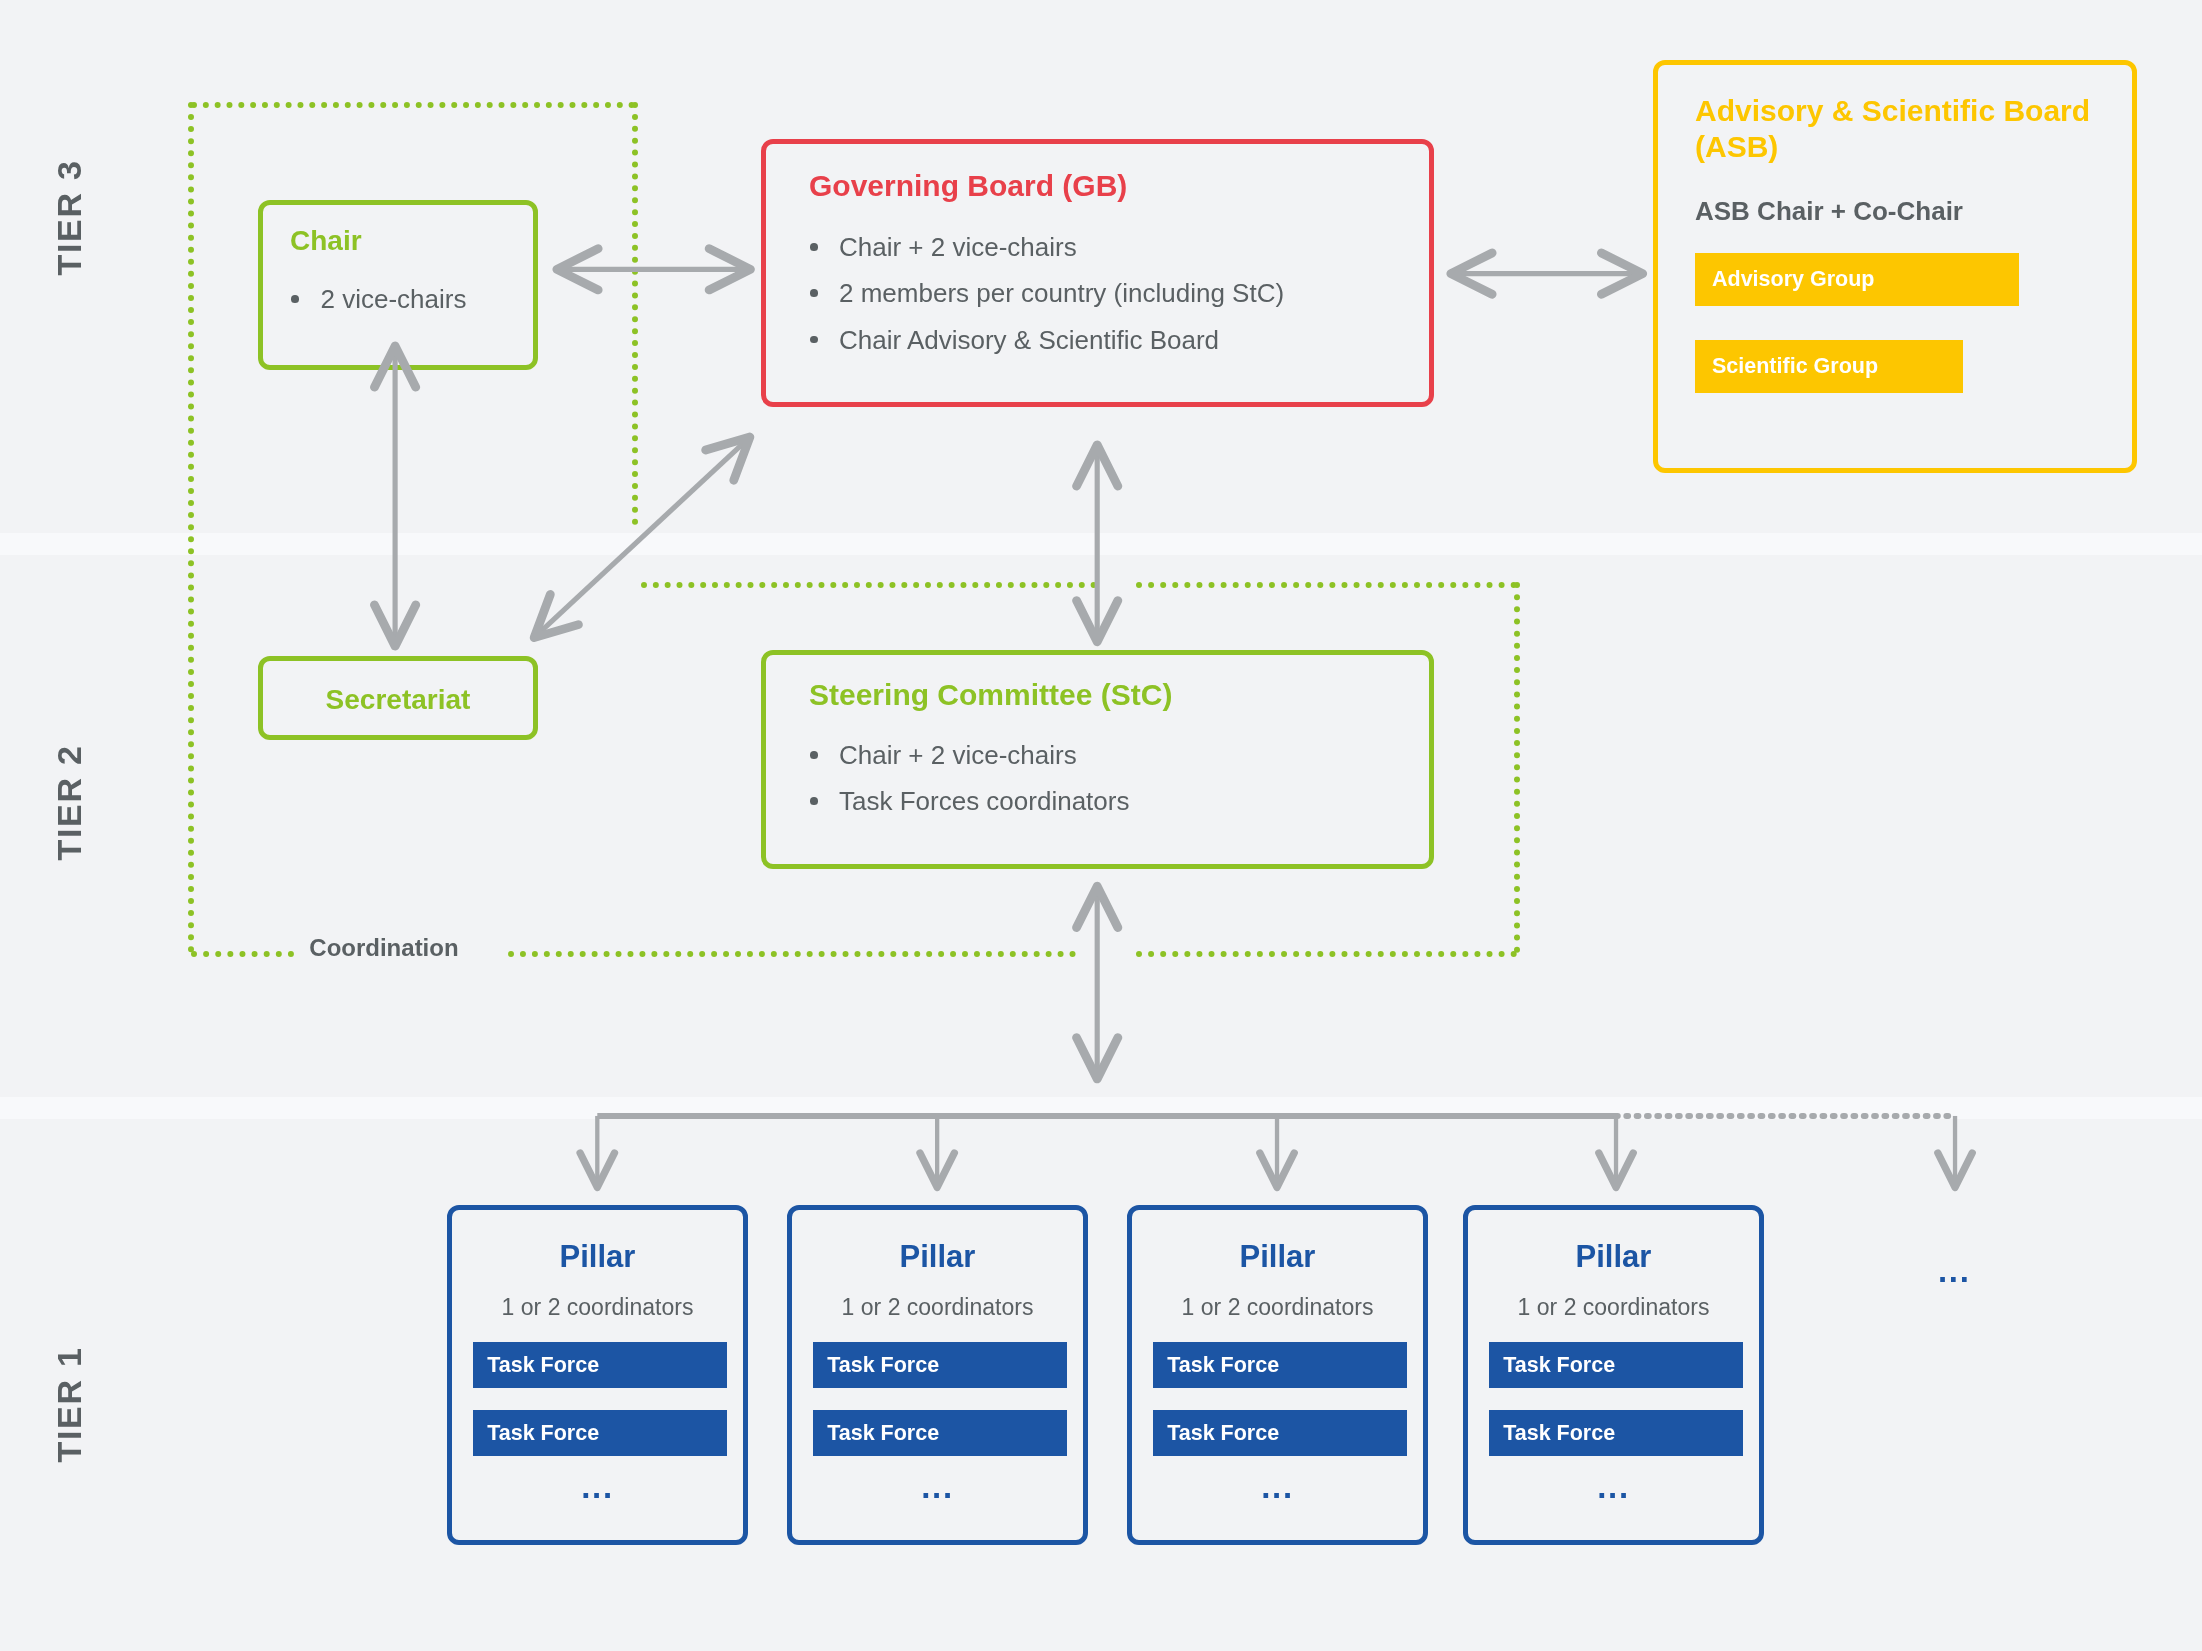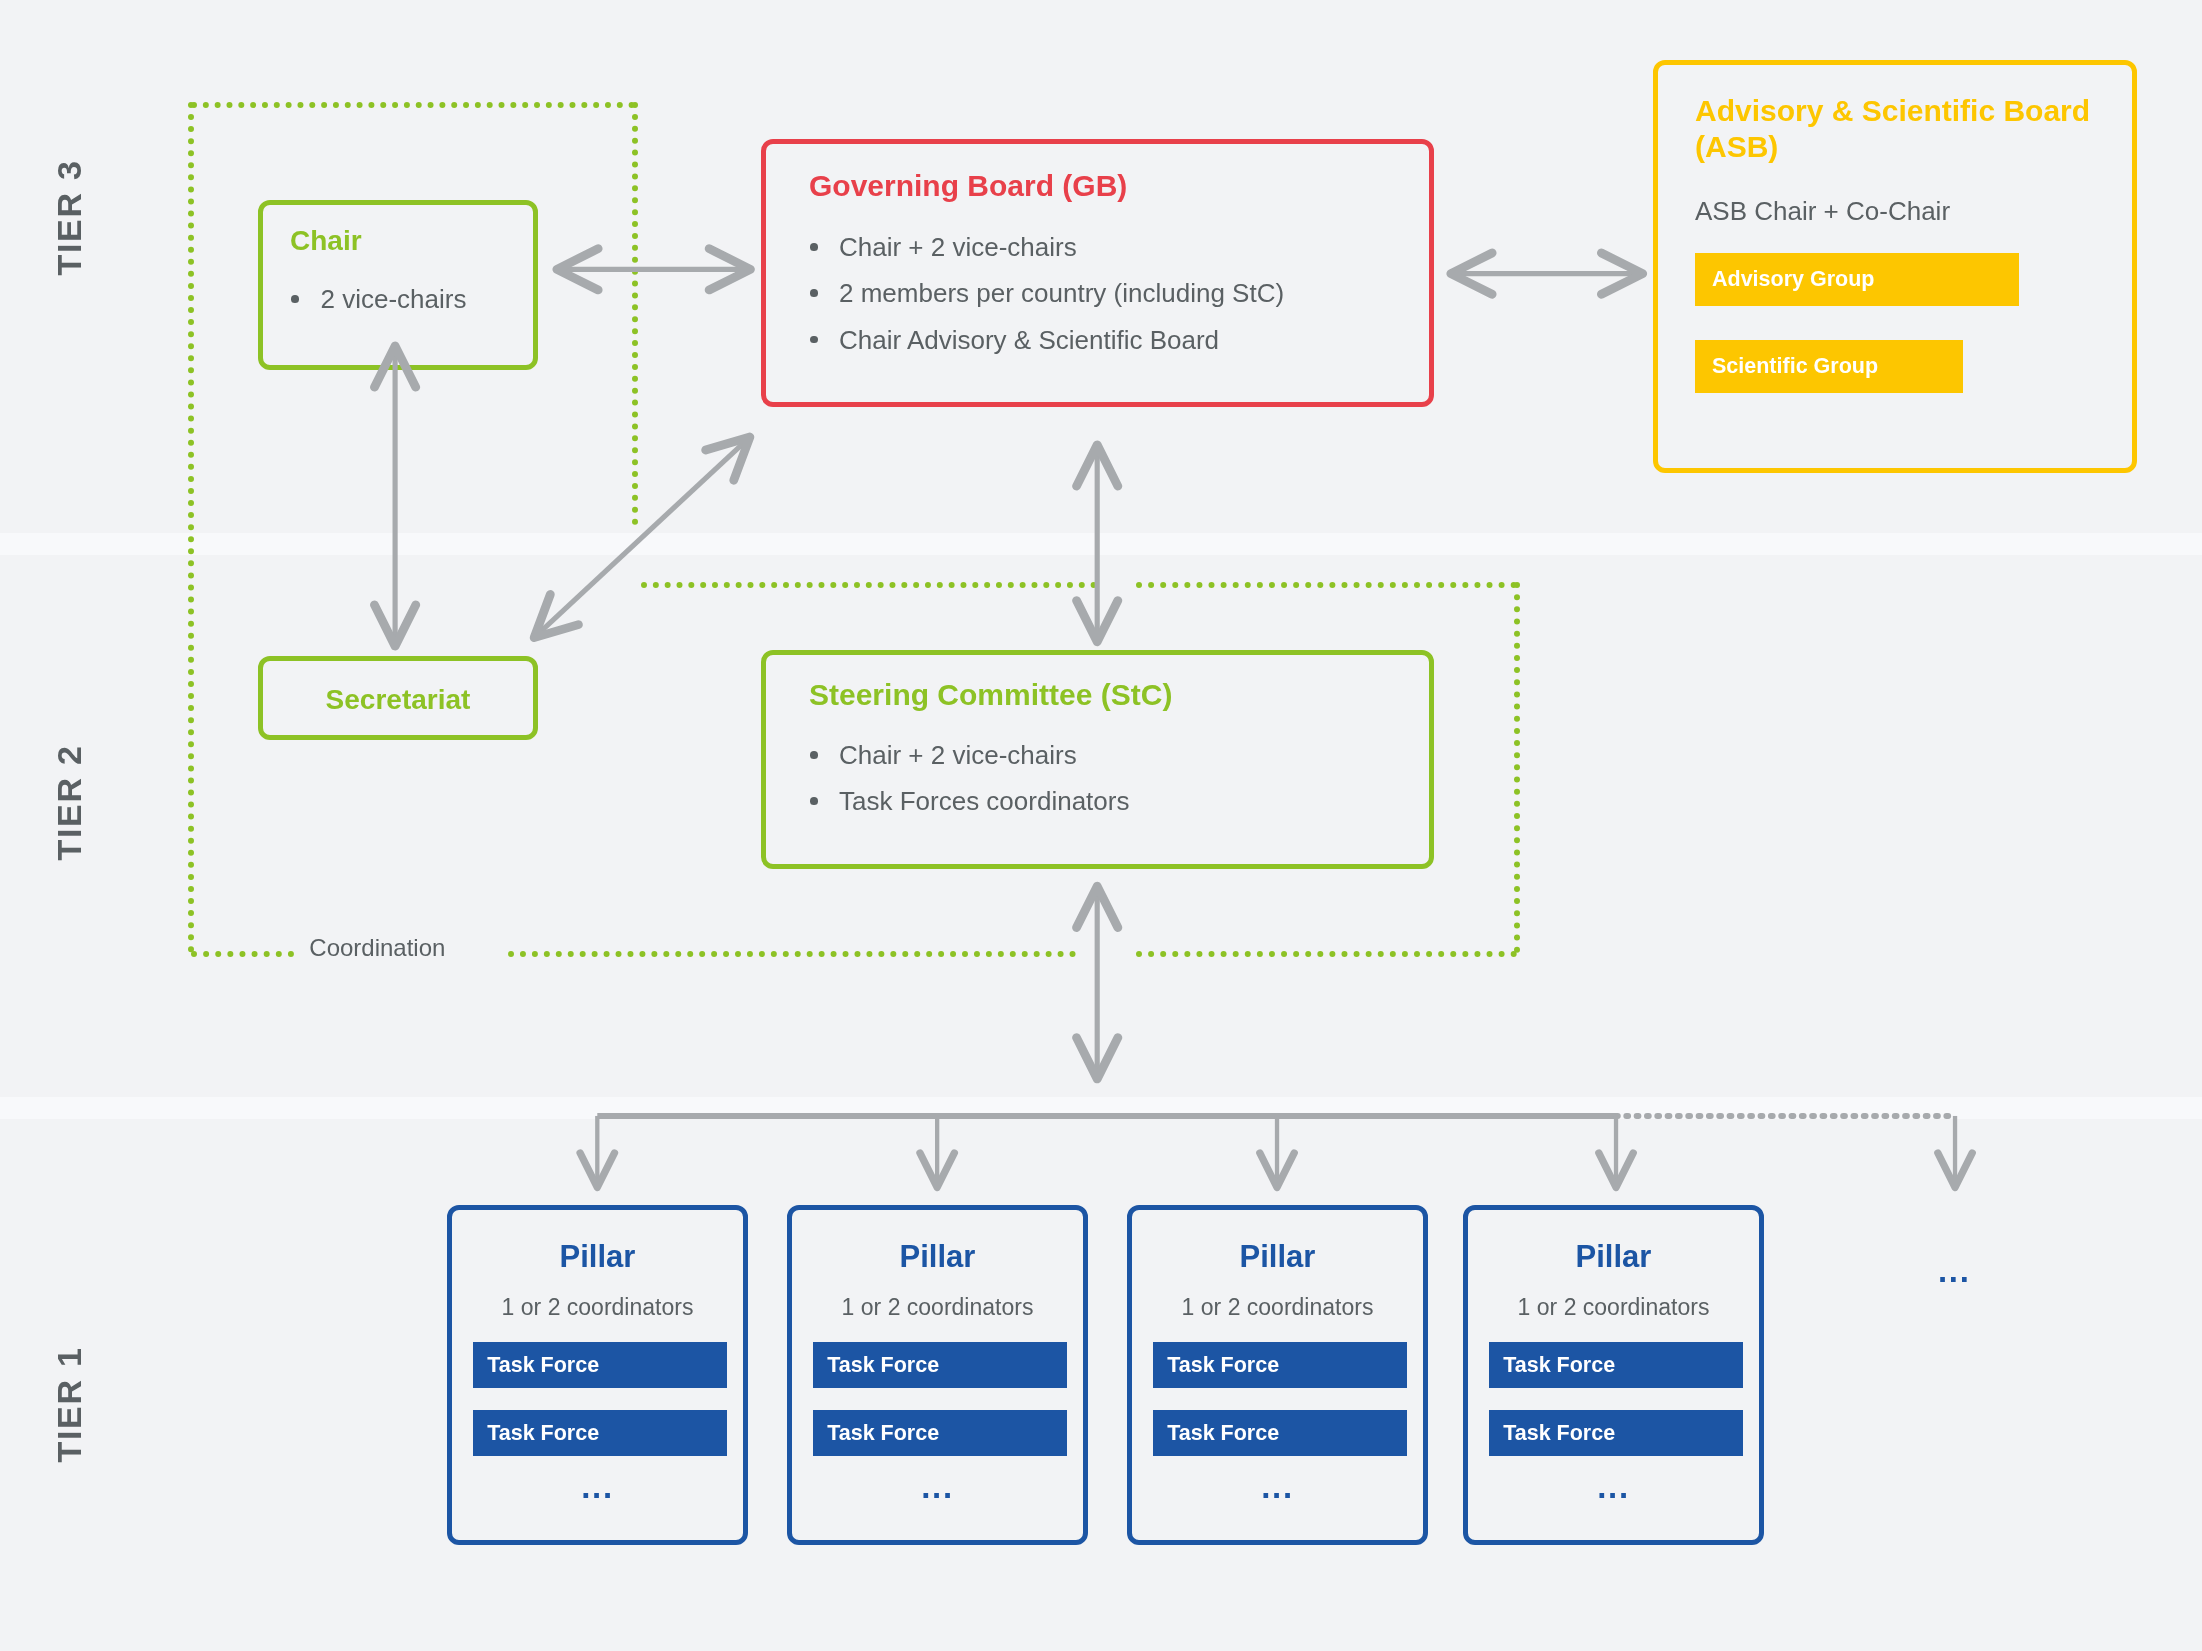--- a/index.html
+++ b/index.html
@@ -194,21 +194,21 @@
   <div class="dotline-h" style="left:191px;top:102px;width:444px;"></div>
   <div class="dotline-v" style="left:188px;top:102px;height:851px;"></div>
   <div class="dotline-v" style="left:632px;top:102px;height:423px;"></div>
 
   <div class="dotline-h" style="left:641px;top:582px;width:456px;"></div>
   <div class="dotline-h" style="left:1136px;top:582px;width:381px;"></div>
   <div class="dotline-v" style="left:1514px;top:582px;height:371px;"></div>
   <div class="dotline-h" style="left:191px;top:951px;width:103px;"></div>
   <div class="dotline-h" style="left:508px;top:951px;width:568px;"></div>
   <div class="dotline-h" style="left:1136px;top:951px;width:381px;"></div>
-  <div class="coord-label" style="left:299px;top:934px;">Coordination</div>
+  <div class="coord-label" style="left:299px;top:934px;font-weight:bold;">Coordination</div>
 
   <div class="box box-green" style="left:258px;top:200px;width:280px;height:170px;">
     <div class="title title-green" style="position:absolute;left:27px;top:19px;font-size:28px;">Chair</div>
     <ul class="blist" style="position:absolute;left:21.5px;top:77px;">
       <li>2 vice-chairs</li>
     </ul>
   </div>
 
   <div class="box box-red" style="left:761px;top:139px;width:673px;height:268px;">
     <div class="title title-red" style="position:absolute;left:43px;top:24px;font-size:30px;">Governing Board (GB)</div>
@@ -217,21 +217,21 @@
       <li>2 members per country (including StC)</li>
       <li>Chair Advisory &amp; Scientific Board</li>
     </ul>
   </div>
 
   <div class="box box-yellow" style="left:1653px;top:60px;width:484px;height:413px;">
     <div class="title title-yellow" style="position:absolute;left:37px;top:27.5px;font-size:30px;width:404px;">
       <span>Advisory &amp; Scientific Board</span><br>
       <span>(ASB)</span>
     </div>
-    <div class="plain" style="position:absolute;left:37px;top:131px;">ASB Chair + Co-Chair</div>
+    <div class="plain" style="position:absolute;left:37px;top:131px;font-weight:bold;">ASB Chair + Co-Chair</div>
     <div class="chip" style="left:37px;top:188px;width:324px;height:53px;">Advisory Group</div>
     <div class="chip" style="left:37px;top:275px;width:268px;height:53px;">Scientific Group</div>
   </div>
 
   <div class="box box-green" style="left:258px;top:656px;width:280px;height:84px;">
     <div class="title title-green" style="position:absolute;left:0;top:22.4px;width:100%;text-align:center;font-size:28px;">Secretariat</div>
   </div>
 
   <div class="box box-green" style="left:761px;top:650px;width:673px;height:219px;padding-left:12px;">
     <div class="title title-green" style="position:absolute;left:43px;top:21.5px;font-size:30px;">Steering Committee (StC)</div>

